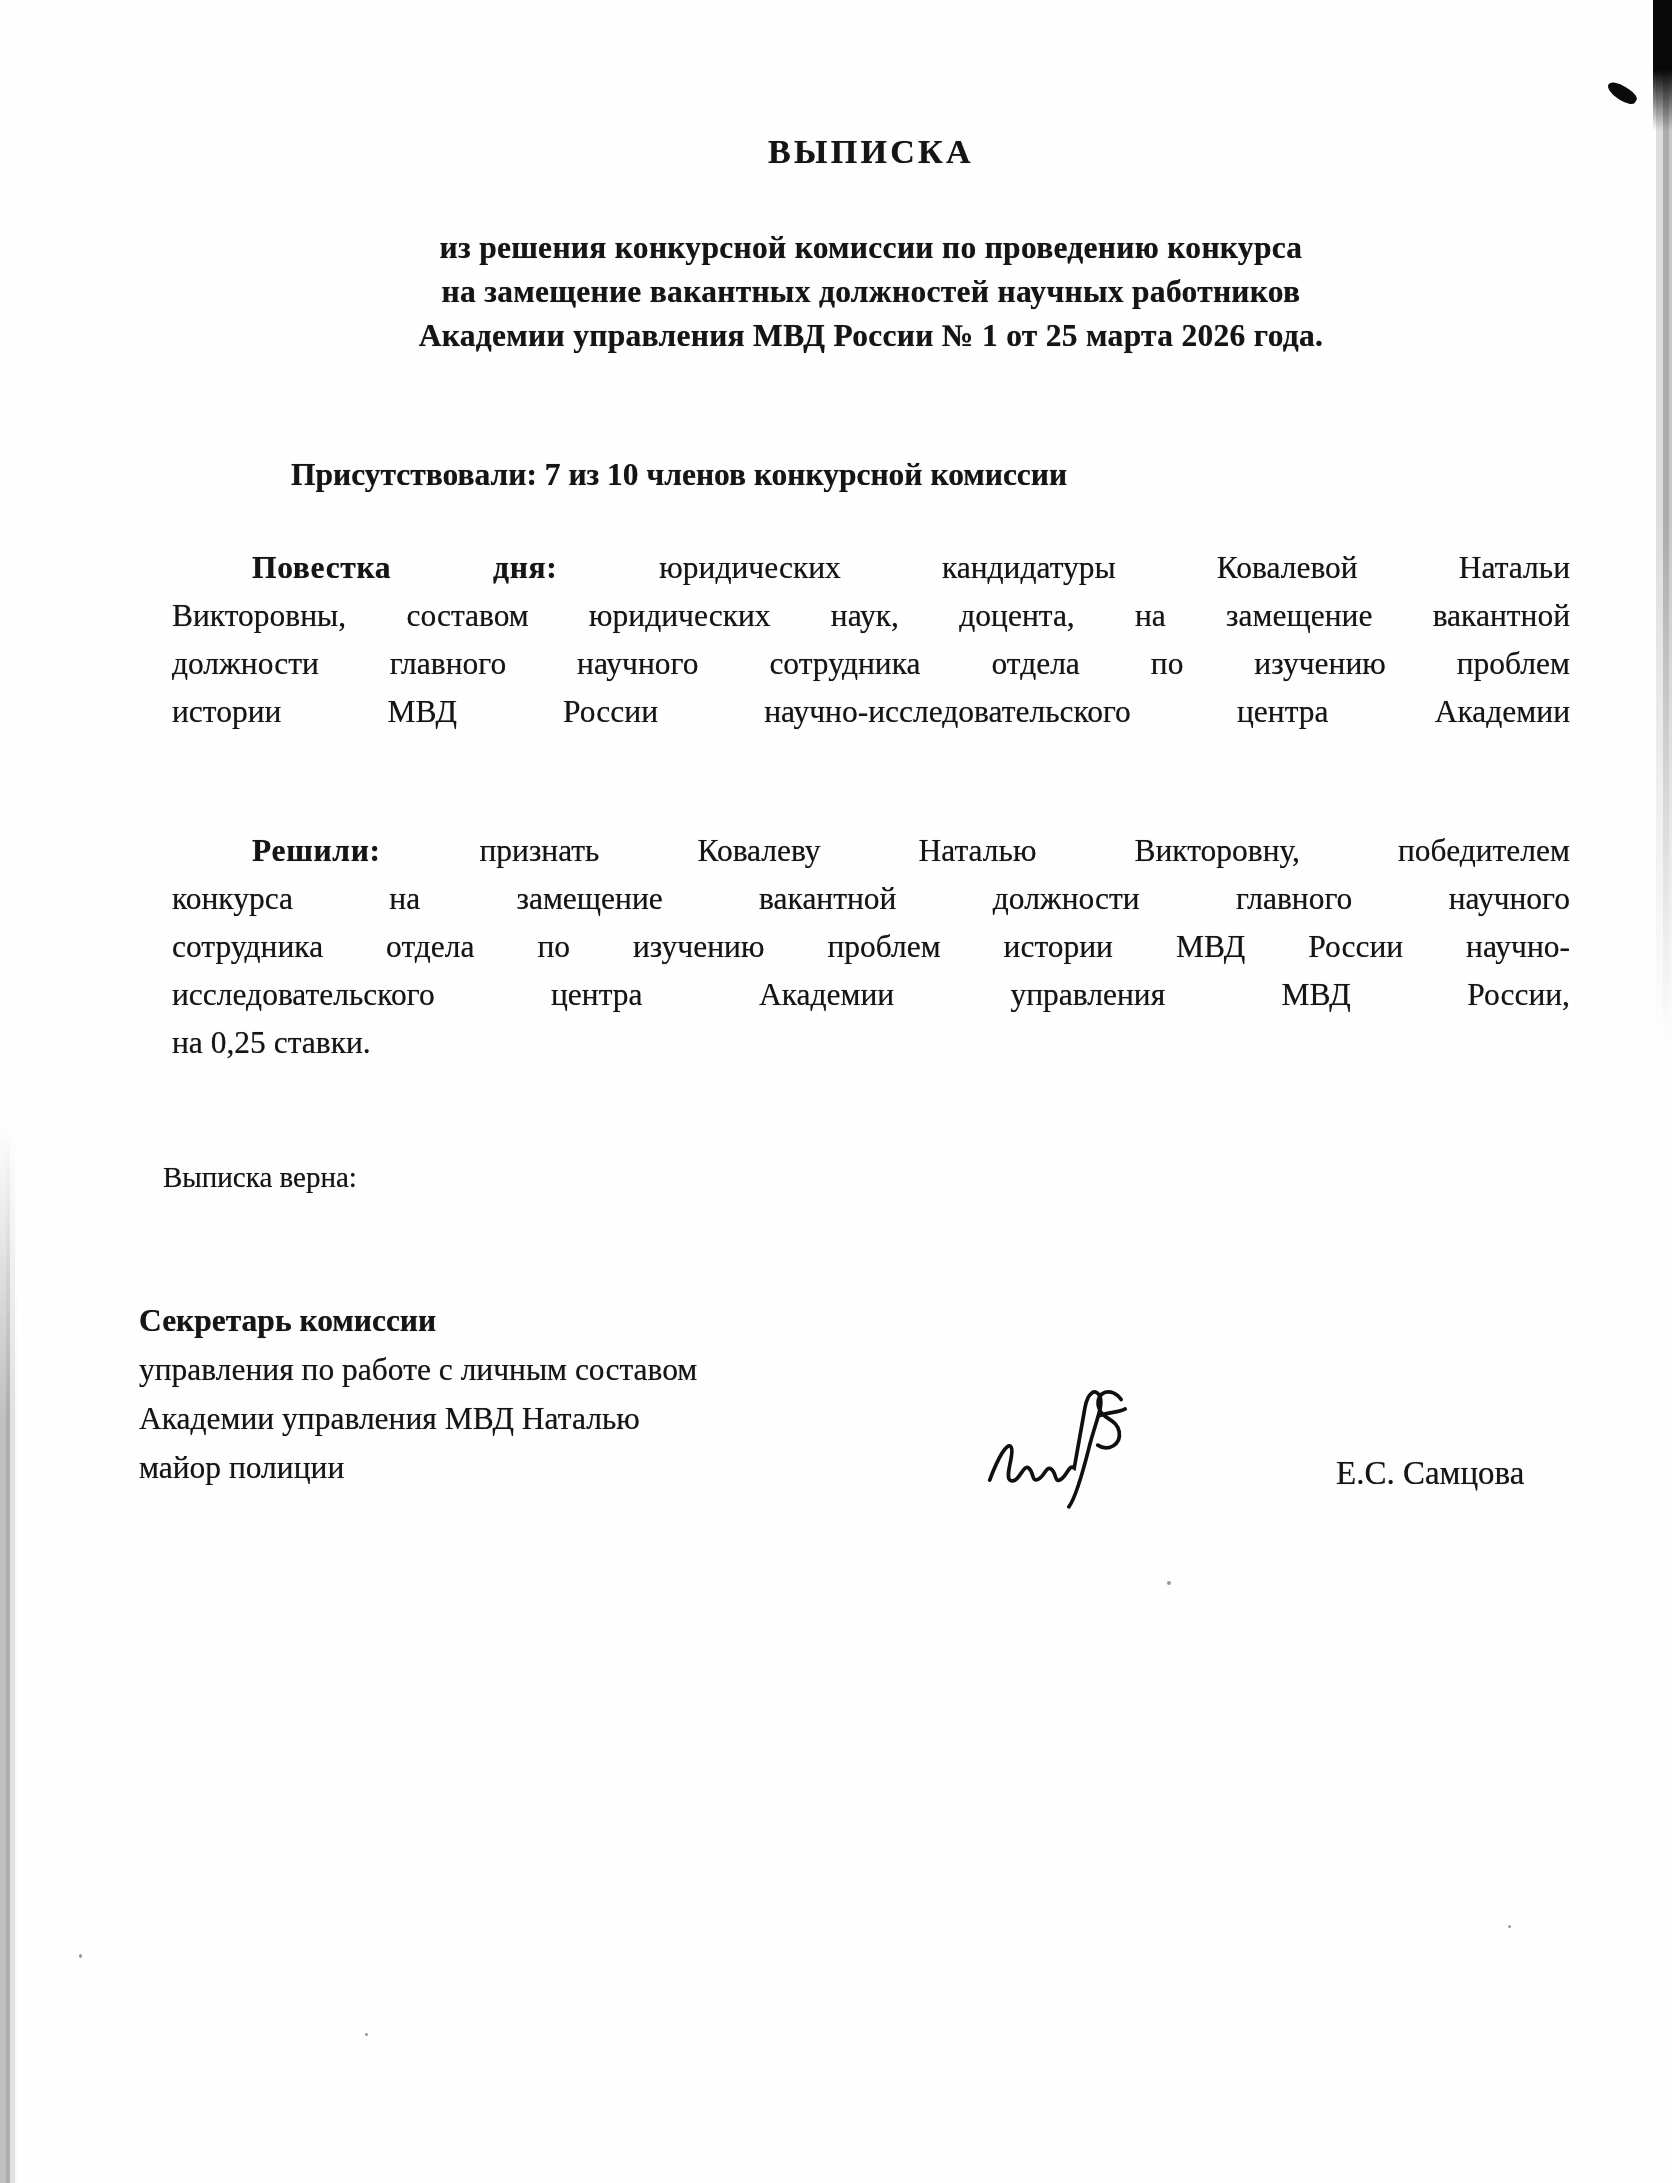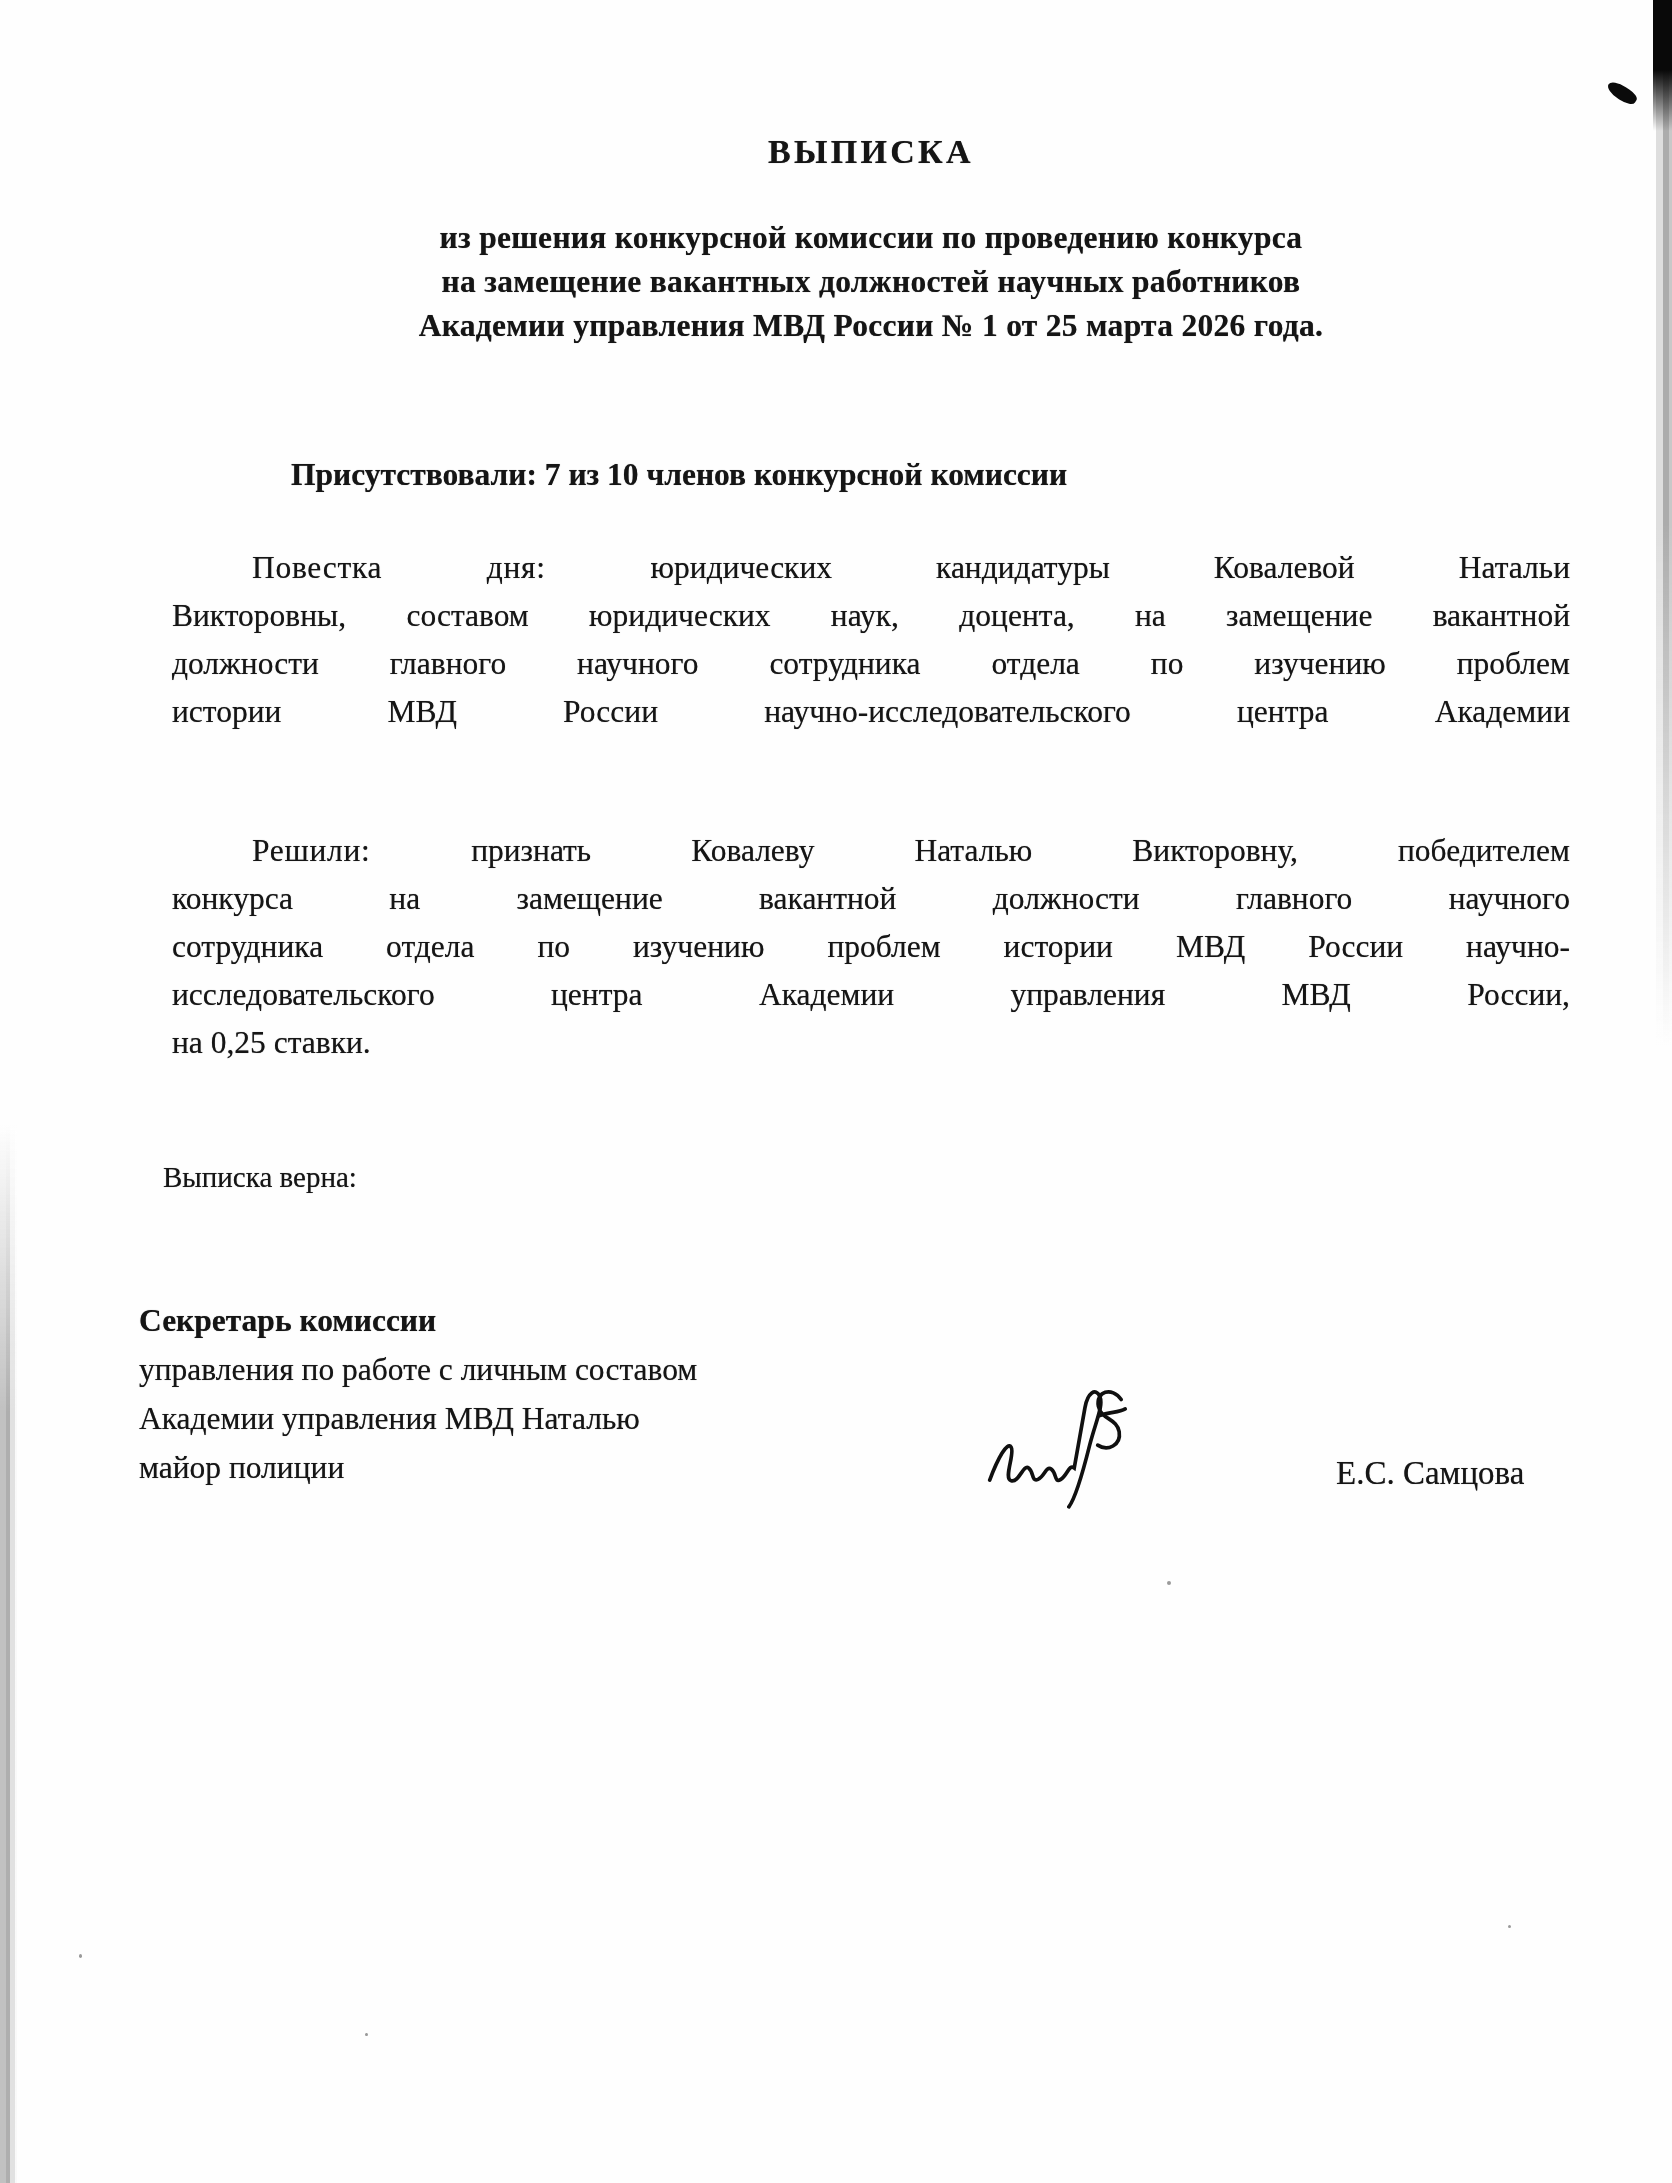--- a/index.html
+++ b/index.html
@@ -10,35 +10,35 @@
     overflow:hidden;
   }
   .abs{position:absolute;}
   .txt{text-shadow:0 0 0.7px rgba(20,20,20,.65);}
   
   .title{
     top:133px;left:172px;width:1398px;margin:0;
     text-align:center;font-size:34px;font-weight:bold;letter-spacing:3.3px;
   }
   .subtitle{
-    top:216px;left:172px;width:1398px;
+    top:226px;left:172px;width:1398px;
     text-align:center;font-weight:bold;font-size:31.5px;line-height:44px;letter-spacing:0.3px;
   }
   
   .attendance{
     top:457px;left:184px;width:1398px;
     font-size:31.5px;padding-left:0;text-indent:107px;font-weight:700;
   }
   .para{width:1398px;left:172px;font-size:31.5px;line-height:48px;}
   .agenda{top:544px;}
   .resolution{top:827px;}
   .para .line{text-align:justify;text-align-last:justify;}
   .para .line.last{text-align-last:left;}
   .line.indent{text-indent:80px;}
-  .lead{font-weight:normal;letter-spacing:0.7px;}
+  .lead{font-weight:bold;letter-spacing:0.7px;}
   .certify{top:1161px;left:163px;font-size:29px;}
   .signatory{top:1296px;left:139px;width:884px;font-size:31.5px;line-height:49px;}
   .signatory .line.bold{font-weight:bold;}
   .name{top:1455px;left:1336px;font-size:33px;}
   
   .signature{top:1378px;left:983px;}
   
   .ink-mark{
     left:1606px;top:86px;width:32px;height:14px;background:#0b0b0b;
     border-radius:62% 46% 55% 62%;transform:rotate(33deg);

